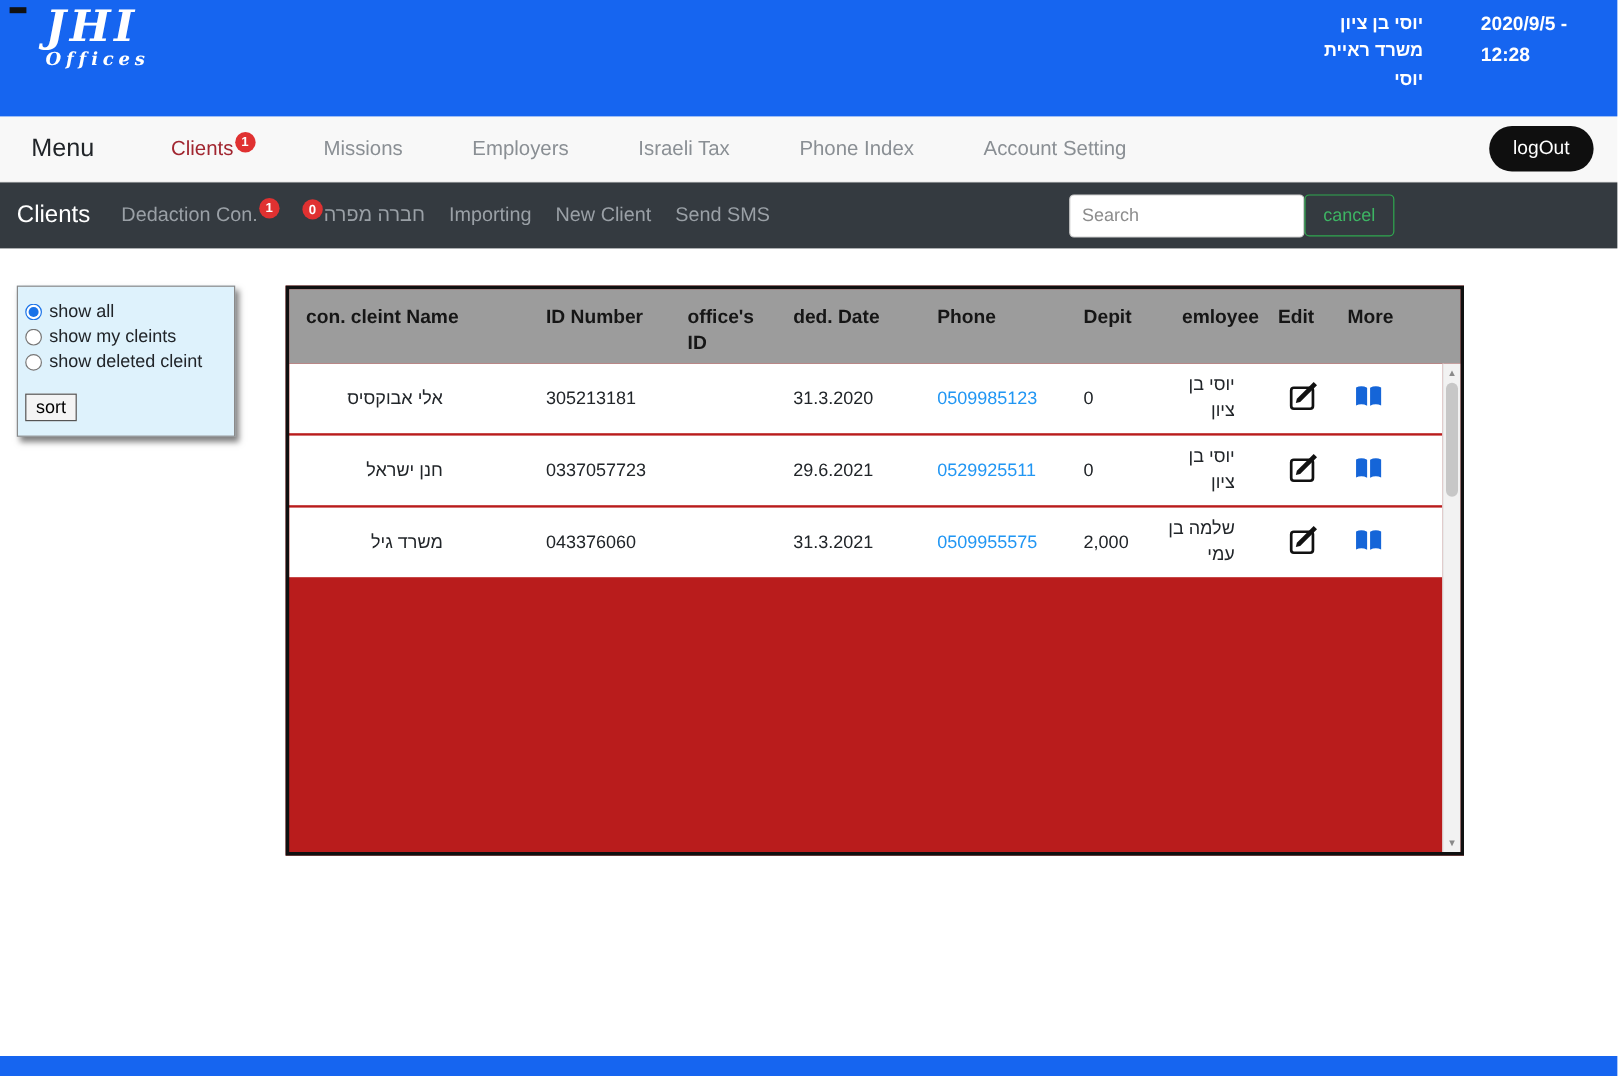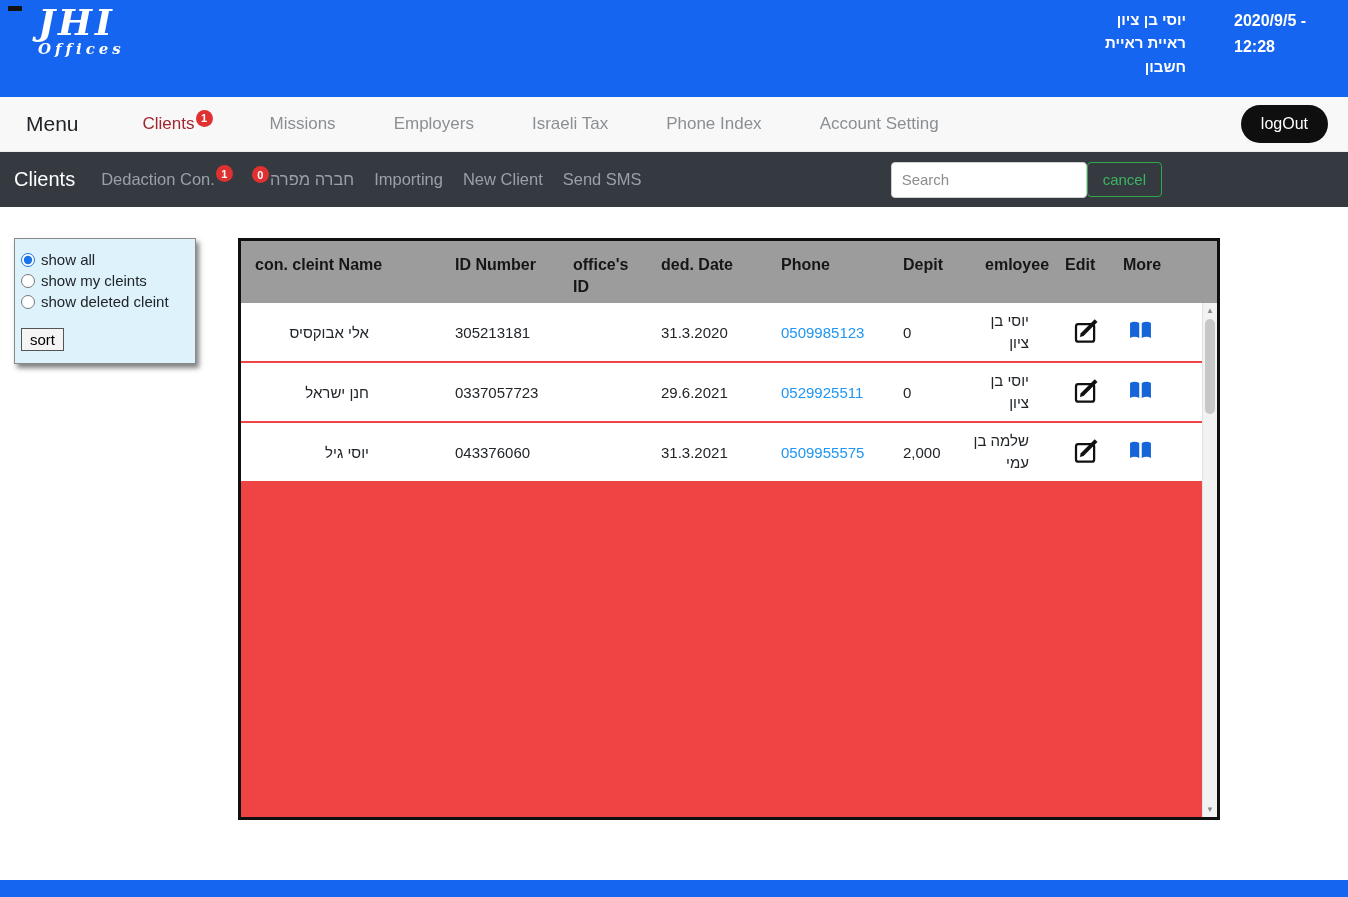--- a/index.html
+++ b/index.html
@@ -48,22 +48,22 @@
   .filter-panel { position:absolute; left:14px; top:238px; width:182px;
                   background:#def2fc; border:1px solid #8a8a8a;
                   box-shadow:3px 4px 5px rgba(0,0,0,0.5);
                   padding:8px 6px 12px 6px; }
   .filter-row { display:flex; align-items:center; gap:6px; font-size:15px; color:#212529; margin:4px 0; cursor:pointer; }
   .filter-row input { accent-color:#1a73e8; width:14px; height:14px; margin:0; }
   .sort-btn { margin-top:14px; background:#f4f4f4; border:1px solid #555;
               font-size:15px; padding:2px 8px; cursor:pointer; font-family:inherit; }
 
   
-  .table-wrap { position:absolute; left:238px; top:238px; width:982px; height:582px;
-                background:#ef4444; border:3px solid #101010; }
+  .table-wrap { position:absolute; left:238px; top:238px; width:982px; height:475px;
+                background:#b91c1c; border:3px solid #101010; }
   .thead { display:grid; grid-template-columns:200px 118px 88px 120px 122px 82px 80px 58px 1fr;
            background:#9c9c9c; min-height:62px; }
   .th { padding:13px 6px 6px 14px; font-weight:bold; font-size:16px; color:#161616; line-height:1.35; }
   .tbody { position:absolute; top:62px; left:0; right:15px; bottom:0; overflow:hidden; }
   .row { display:grid; grid-template-columns:200px 118px 88px 120px 122px 82px 80px 58px 1fr;
          background:#fff; min-height:58px; align-items:center; margin-bottom:2px; }
   .td { padding-left:14px; font-size:15px; color:#212529; }
   .td-name { direction:rtl; text-align:right; padding-right:72px; padding-left:0; }
   .td-phone a { color:#2196f3; text-decoration:none; }
   .td-employee { direction:rtl; text-align:right; padding-right:22px; padding-left:0; line-height:1.5; }
@@ -84,21 +84,21 @@
 </head>
 <body>
 
 <div class="topbar">
   <div class="window-dash"></div>
   <div class="logo">
     <div class="logo-main">JHI</div>
     <div class="logo-sub">Offices</div>
   </div>
   <div class="topbar-right">
-    <div class="user-info">יוסי בן ציון ראיית ראיית חשבון</div>
+    <div class="user-info">יוסי בן ציון משרד ראיית יוסי</div>
     <div class="datetime">2020/9/5 - 12:28</div>
   </div>
 </div>
 
 <div class="menubar">
   <span class="menu-label">Menu</span>
   <a class="menu-item active">
     <span>Clients</span><span class="badge">1</span>
   </a>
   <a class="menu-item">Missions</a>
@@ -211,21 +211,21 @@
             <svg width="23" height="19" viewBox="0 0 24 20">
                 <path d="M1 2 C4 0.5 7.5 0.5 10.7 2.2 V18 C7.5 16.3 4 16.3 1 17.8 Z" fill="#1565d8"></path>
                 <path d="M23 2 C20 0.5 16.5 0.5 13.3 2.2 V18 C16.5 16.3 20 16.3 23 17.8 Z" fill="#1565d8"></path>
               </svg>
           </span>
         </button>
       </div>
     </div>
 
     <div class="row">
-      <div class="td td-name">יוסי גיל</div>
+      <div class="td td-name">משרד גיל</div>
       <div class="td">043376060</div>
       <div class="td"></div>
       <div class="td">31.3.2021</div>
       <div class="td td-phone"><a href="#">0509955575</a></div>
       <div class="td">2,000</div>
       <div class="td td-employee">שלמה בן עמי</div>
       <div class="td">
         <button class="icon-btn">
           <span>
             <svg width="32" height="30" viewBox="0 0 24 24">

